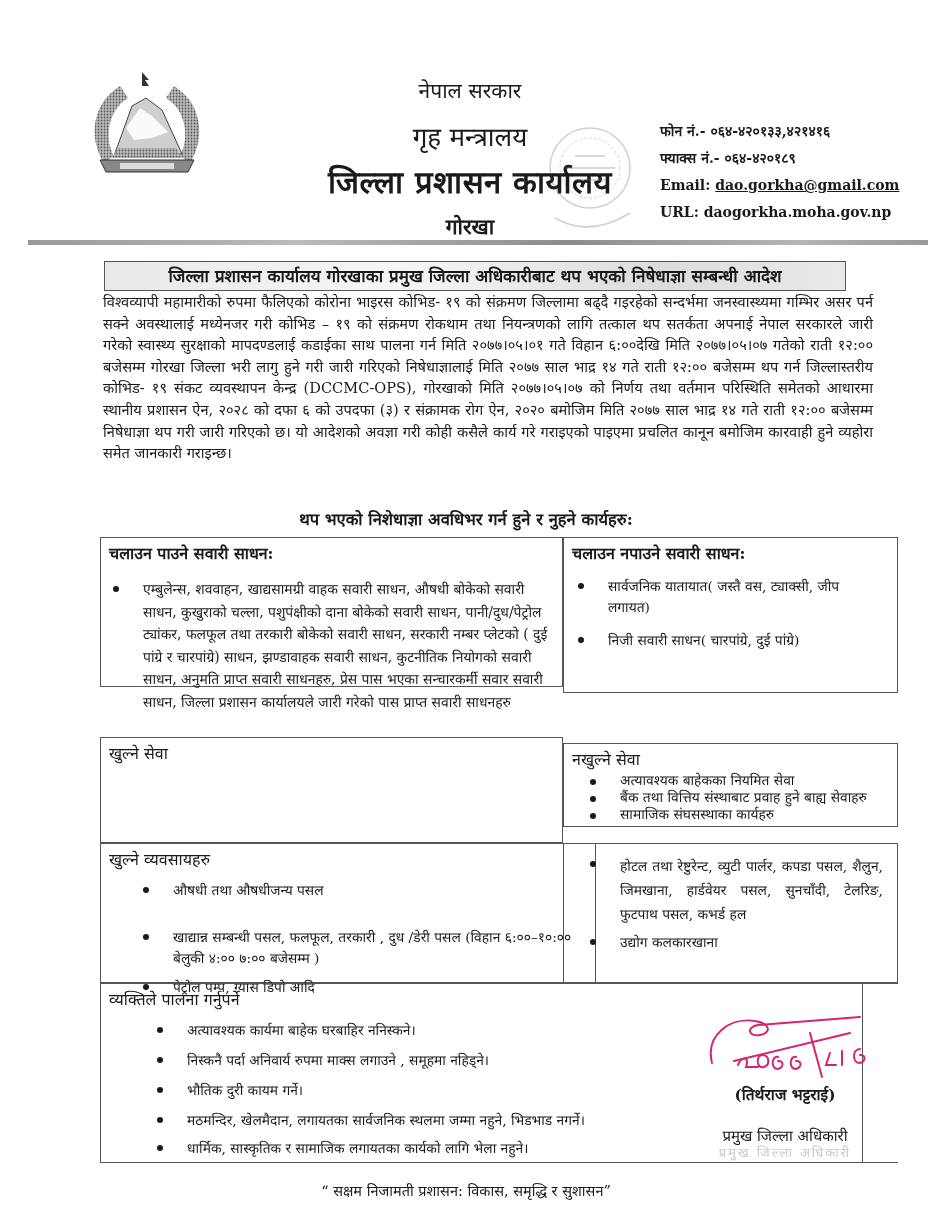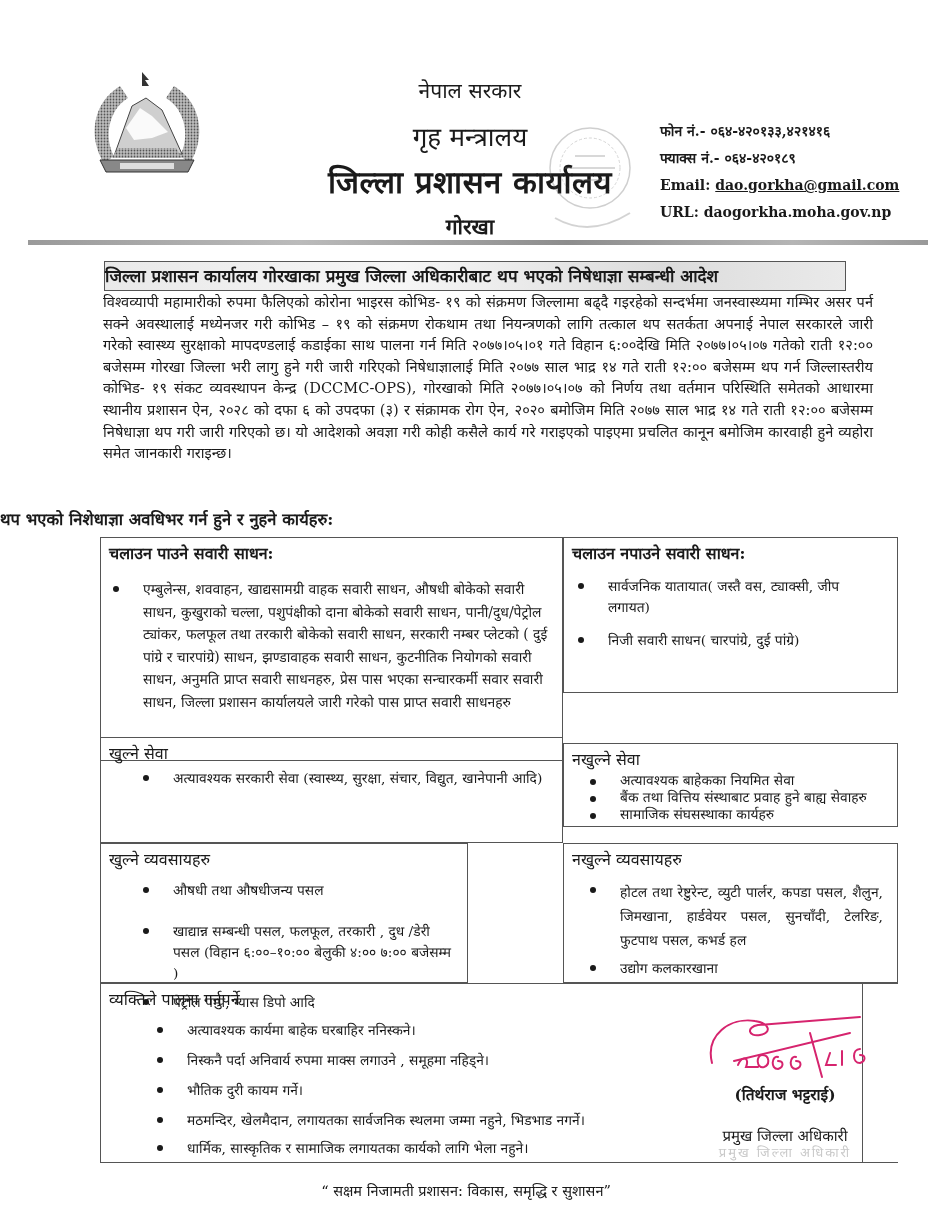--- a/index.html
+++ b/index.html
@@ -28,28 +28,28 @@
   .contact .row { white-space: nowrap; }
   .contact .lbl { font-weight: bold; }
   .contact a { color: #1a1a1a; text-decoration: underline; }
   .rule {
     position: absolute; left: 28px; top: 240px; width: 900px; height: 5px;
     background: linear-gradient(90deg, #9a9a9a, #bbbbbb 30%, #8c8c8c 60%, #b5b5b5 85%, #999);
   }
   .title-box {
     position: absolute; left: 104px; top: 261px; width: 740px; height: 28px;
     border: 1px solid #555; background: linear-gradient(90deg,#e9e9e9,#f6f6f6 40%,#dcdcdc 75%,#eaeaea);
-    font-size: 17px; text-align: left; line-height: 28px; font-weight: bold;
+    font-size: 17px; text-align: center; line-height: 28px; font-weight: bold;
   }
   .para {
     position: absolute; left: 103px; top: 291px; width: 770px;
     font-size: 14.6px; line-height: 21.6px; text-align: justify;
   }
   .subheading {
-    position: absolute; left: 0; width: 932px; top: 507px; 
+    position: absolute; left: 0; width: 932px; top: 507px; text-align: center;
     font-size: 16.5px; font-weight: bold;
   }
   .cell { position: absolute; box-sizing: border-box; border: 1px solid #555; }
   .cell-title { font-size: 16px; font-weight: bold; padding: 4px 6px 0 8px; }
   ul.items { list-style: none; margin: 0; padding: 0; }
   ul.items li {
     position: relative; font-size: 13.8px; line-height: 21px;
   }
   ul.items li::before {
     content: ""; position: absolute; width: 6px; height: 6px; border-radius: 50%;
@@ -124,59 +124,55 @@
 </div>
 
 <div class="rule"></div>
 
 <div class="title-box">जिल्ला प्रशासन कार्यालय गोरखाका प्रमुख जिल्ला अधिकारीबाट थप भएको निषेधाज्ञा सम्बन्धी आदेश</div>
 
 <div class="para">विश्वव्यापी महामारीको रुपमा फैलिएको कोरोना भाइरस कोभिड- १९ को संक्रमण जिल्लामा बढ्दै गइरहेको सन्दर्भमा जनस्वास्थ्यमा गम्भिर असर पर्न सक्ने अवस्थालाई मध्येनजर गरी कोभिड – १९ को संक्रमण रोकथाम तथा नियन्त्रणको लागि तत्काल थप सतर्कता अपनाई नेपाल सरकारले जारी गरेको स्वास्थ्य सुरक्षाको मापदण्डलाई कडाईका साथ पालना गर्न मिति २०७७।०५।०१ गते विहान ६:००देखि मिति २०७७।०५।०७ गतेको राती १२:०० बजेसम्म गोरखा जिल्ला भरी लागु हुने गरी जारी गरिएको निषेधाज्ञालाई मिति २०७७ साल भाद्र १४ गते राती १२:०० बजेसम्म थप गर्न जिल्लास्तरीय कोभिड- १९ संकट व्यवस्थापन केन्द्र (DCCMC-OPS), गोरखाको मिति २०७७।०५।०७ को निर्णय तथा वर्तमान परिस्थिति समेतको आधारमा स्थानीय प्रशासन ऐन, २०२८ को दफा ६ को उपदफा (३) र संक्रामक रोग ऐन, २०२० बमोजिम मिति २०७७ साल भाद्र १४ गते राती १२:०० बजेसम्म निषेधाज्ञा थप गरी जारी गरिएको  छ। यो आदेशको अवज्ञा गरी कोही कसैले कार्य गरे गराइएको पाइएमा प्रचलित कानून बमोजिम कारवाही हुने व्यहोरा समेत जानकारी गराइन्छ।</div>
 
 <div class="subheading">थप भएको निशेधाज्ञा अवधिभर गर्न हुने र नुहने कार्यहरु:</div>
 
-<div class="cell" style="left:100px; top:537px; width:463px; height:224px;">
+<div class="cell" style="left:100px; top:537px; width:463px; height:150px;">
   <div class="cell-title">चलाउन पाउने सवारी साधन:</div>
   <ul class="items" style="padding:14px 14px 0 42px;">
     <li class="lb1" style="font-size:13.9px; line-height:22.5px;">एम्बुलेन्स, शववाहन, खाद्यसामग्री वाहक सवारी साधन, औषधी बोकेको सवारी साधन,  कुखुराको चल्ला, पशुपंक्षीको दाना बोकेको सवारी साधन, पानी/दुध/पेट्रोल ट्यांकर, फलफूल तथा तरकारी बोकेको सवारी साधन, सरकारी नम्बर प्लेटको ( दुई पांग्रे र चारपांग्रे) साधन, झण्डावाहक सवारी साधन, कुटनीतिक नियोगको सवारी साधन, अनुमति प्राप्त सवारी साधनहरु, प्रेस पास भएका सन्चारकर्मी सवार सवारी साधन, जिल्ला प्रशासन कार्यालयले जारी गरेको पास प्राप्त सवारी साधनहरु</li>
   </ul>
 </div>
 <div class="cell" style="left:563px; top:537px; width:335px; height:156px;">
   <div class="cell-title">चलाउन नपाउने सवारी साधन:</div>
   <ul class="items" style="padding:12px 12px 0 44px;">
     <li class="lb2" style="margin-bottom:12px;">सार्वजनिक यातायात( जस्तै वस, ट्याक्सी, जीप लगायत)</li>
     <li class="lb2">निजी सवारी साधन( चारपांग्रे, दुई पांग्रे)</li>
   </ul>
 </div>
 
 <div class="cell" style="left:100px; top:737px; width:463px; height:106px;">
   <div class="cell-title" style="font-weight:normal;">खुल्ने सेवा</div>
-  <ul class="items" style="padding:4px 14px 0 72px;">
-    <li class="lb3">अत्यावश्यक सरकारी सेवा (स्वास्थ्य, सुरक्षा, संचार, विद्युत, खानेपानी आदि)</li>
-  </ul>
 </div>
 <div class="cell" style="left:563px; top:743px; width:335px; height:84px;">
   <div class="cell-title" style="font-weight:normal;">नखुल्ने सेवा</div>
   <ul class="items" style="padding:2px 14px 0 56px;">
     <li class="lb2" style="line-height:17px;">अत्यावश्यक बाहेकका नियमित सेवा</li>
     <li class="lb2" style="line-height:17px;">बैंक तथा वित्तिय संस्थाबाट प्रवाह हुने बाह्य सेवाहरु</li>
     <li class="lb2" style="line-height:17px;">सामाजिक संघसस्थाका कार्यहरु</li>
   </ul>
 </div>
 
-<div class="cell" style="left:100px; top:843px; width:368px; height:140px;">
+<div class="cell" style="left:100px; top:843px; width:496px; height:140px;">
   <div class="cell-title" style="font-weight:normal;">खुल्ने व्यवसायहरु</div>
   <ul class="items" style="padding:10px 14px 0 72px;">
-    <li class="lb3" style="margin-bottom:20px;">औषधी तथा औषधीजन्य पसल</li>
+    <li class="lb3" style="margin-bottom:26px;">औषधी तथा औषधीजन्य पसल</li>
     <li class="lb3" style="margin-bottom:8px;">खाद्यान्न सम्बन्धी पसल,  फलफूल, तरकारी , दुध /डेरी पसल (विहान ६:००–१०:०० बेलुकी ४:०० ७:०० बजेसम्म )</li>
     <li class="lb3">पेट्रोल पम्प, ग्यास डिपो  आदि</li>
   </ul>
 </div>
 <div class="cell" style="left:563px; top:843px; width:335px; height:140px;">
-  <div class="cell-title" style="font-weight:normal;">नखुल्ने व्यवसायहरु</div>
   <ul class="items" style="padding:10px 14px 0 56px;">
     <li class="lb2" style="line-height:24px; text-align:justify; margin-bottom:6px;">होटल तथा रेष्टुरेन्ट, व्युटी पार्लर, कपडा पसल, शैलुन, जिमखाना, हार्डवेयर पसल, सुनचाँदी, टेलरिङ, फुटपाथ पसल, कभर्ड हल</li>
     <li class="lb2">उद्योग कलकारखाना</li>
   </ul>
 </div>
 
 <div class="cell" style="left:100px; top:983px; width:798px; height:180px; border-right:none;">
   <div class="cell-title" style="font-weight:normal;">व्यक्तिले पालना गर्नुपर्ने</div>
   <ul class="items" style="padding:10px 14px 0 86px;">
     <li class="lb4" style="margin-bottom:9px;">अत्यावश्यक कार्यमा बाहेक घरबाहिर ननिस्कने।</li>

